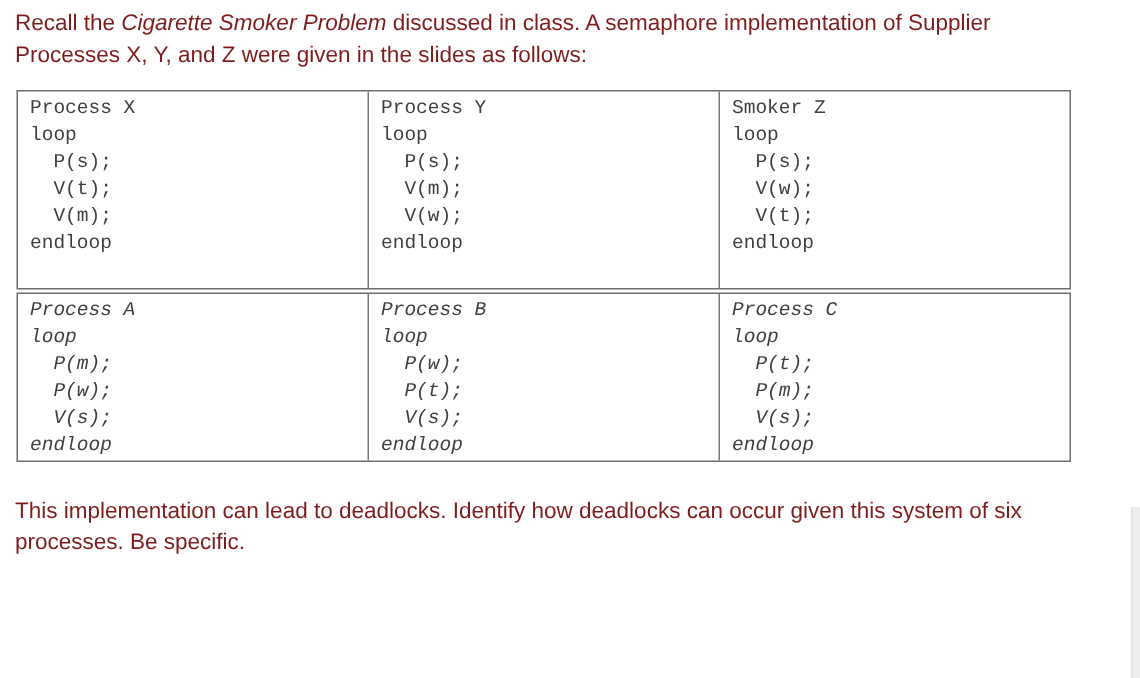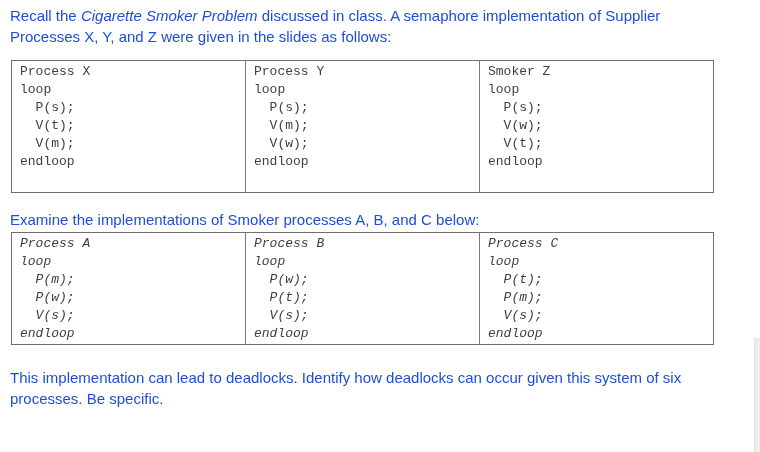--- a/index.html
+++ b/index.html
@@ -14,21 +14,21 @@
     overflow: hidden;
     font-family: "Liberation Sans", sans-serif;
   }
   .content {
     padding: 5px 0 0 10px;
   }
   .para {
     margin: 0;
     font-size: 15px;
     line-height: 21px;
-    color: #1d4ed8;
+    color: #7f1d1d;
   }
   .para .line {
     white-space: nowrap;
   }
   .para em {
     font-style: italic;
   }
   .question {
     white-space: pre-line;
     margin-top: 22px;
@@ -107,21 +107,20 @@
   V(w);
 endloop</pre>
     <pre class="code-cell">Smoker Z
 loop
   P(s);
   V(w);
   V(t);
 endloop</pre>
   </div>
 
-  <div class="para examine">Examine the implementations of Smoker processes A, B, and C below:</div>
 
   <div class="code-table smoker-table">
     <pre class="code-cell">Process A
 loop
   P(m);
   P(w);
   V(s);
 endloop</pre>
     <pre class="code-cell">Process B
 loop

